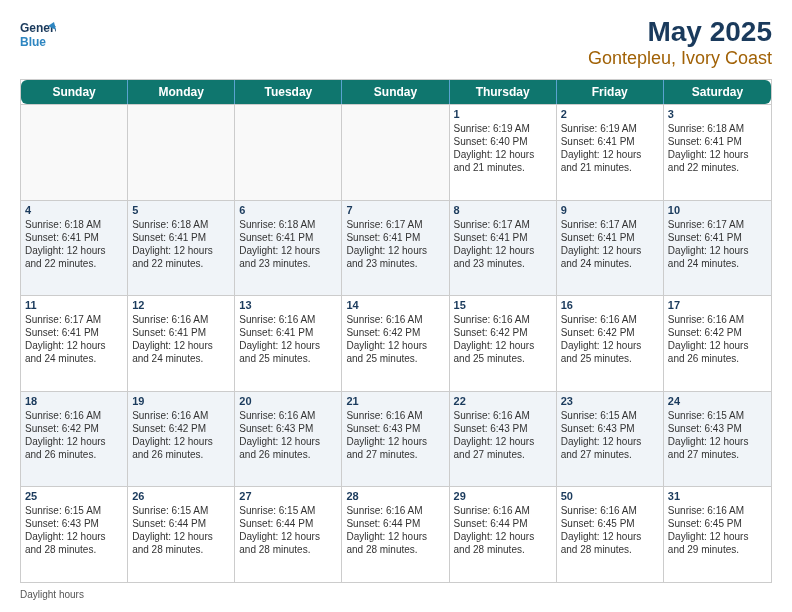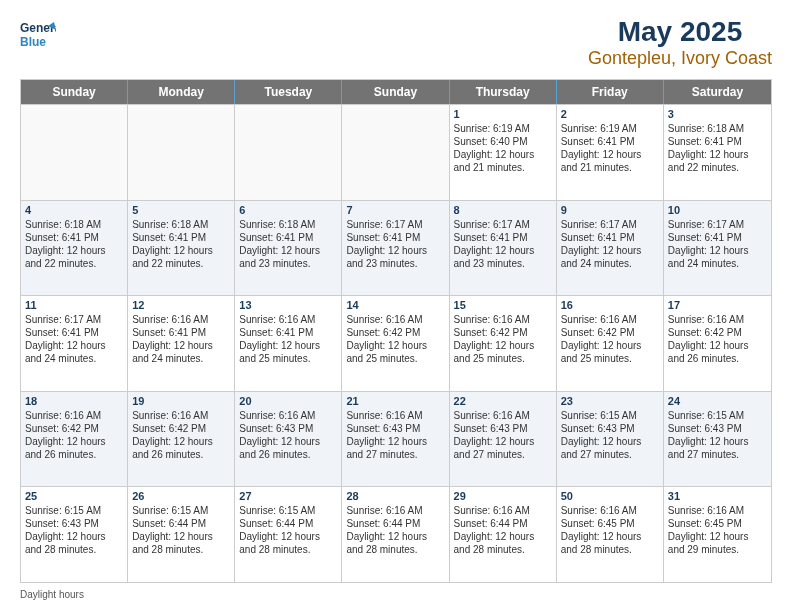--- a/index.html
+++ b/index.html
@@ -21,41 +21,42 @@
       display: flex;
       justify-content: space-between;
       align-items: flex-start;
       margin-bottom: 10px;
     }
     .logo {
       display: flex;
       align-items: center;
     }
     .title-block {
-      text-align: center;
+      text-align: right;
     }
     .title-block .month-year {
       font-size: 28px;
       font-weight: bold;
       color: #1a3a5c;
     }
     .title-block .location {
       font-size: 18px;
       color: #a16207;
     }
     .calendar {
       flex: 1;
       display: flex;
       flex-direction: column;
       border: 1px solid #ccc;
     }
     .cal-header {
       display: grid;
       grid-template-columns: repeat(7, 1fr);
-      background: #737373;
+      background: #0f766e;
+      border-radius: 6px;
     }
     .cal-header-cell {
       color: #fff;
       font-size: 12px;
       font-weight: bold;
       text-align: center;
       padding: 5px 2px;
       border-right: 1px solid #5aa3d0;
     }
     .cal-header-cell:last-child { border-right: none; }

